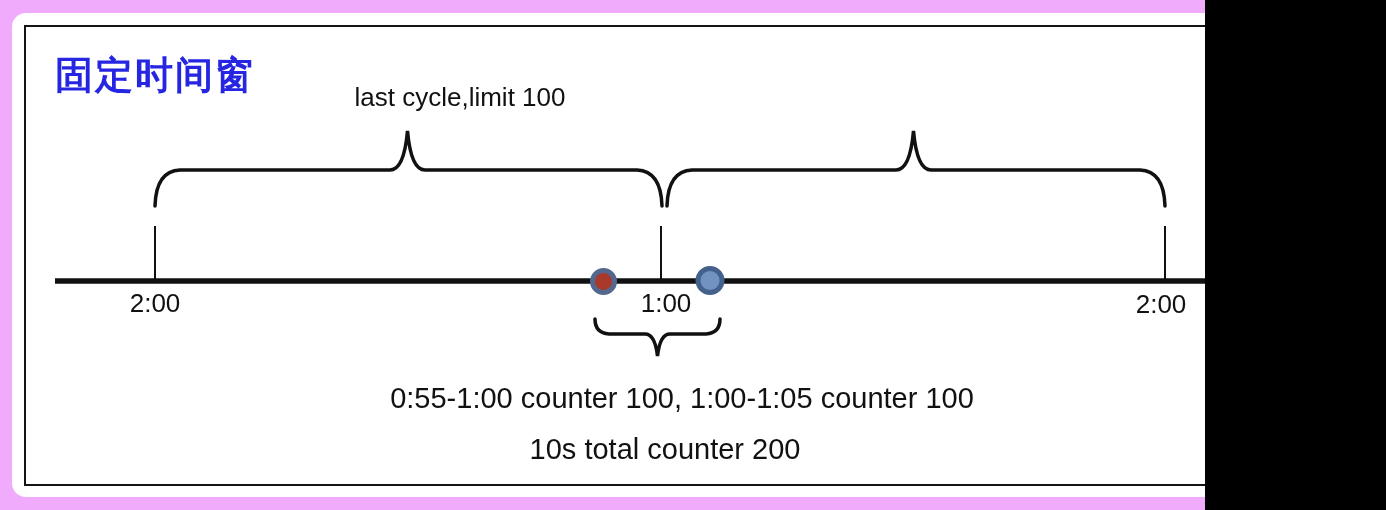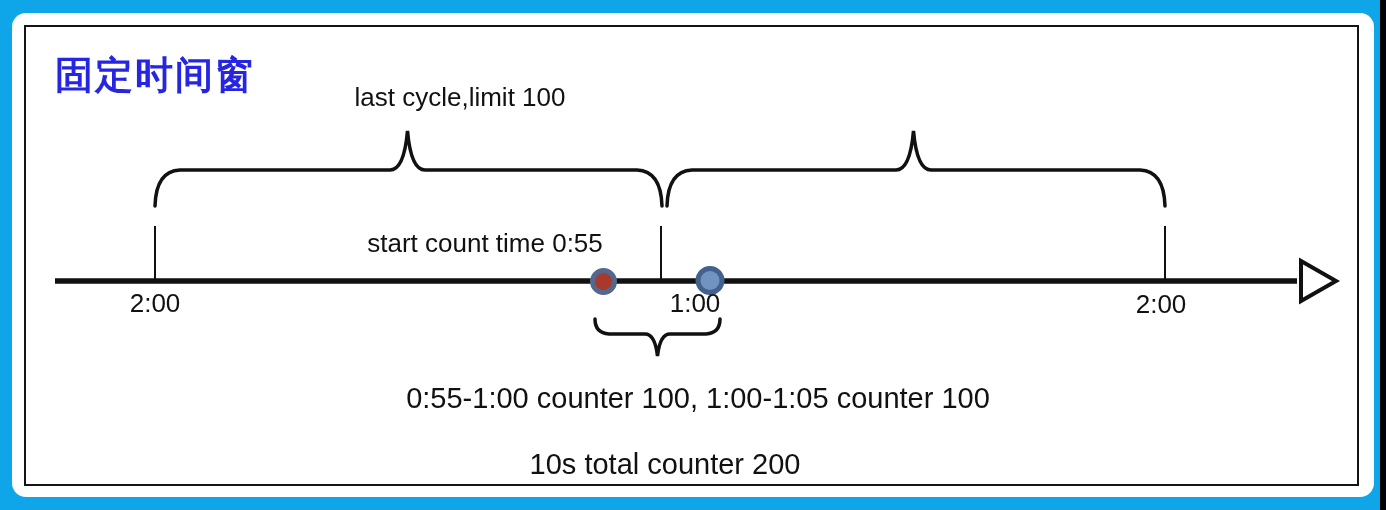--- a/index.html
+++ b/index.html
@@ -1,17 +1,17 @@
 <!DOCTYPE html>
 <html><head>
 <meta charset="utf-8">
 <style>
   html,body{margin:0;padding:0;background:#000;}
   .canvas{
-    position:relative;width:1380px;height:510px;background:#0ea5e9;overflow:hidden;
+    position:relative;width:1205px;height:510px;background:#f0abfc;overflow:hidden;
     font-family:"Liberation Sans",sans-serif;
   }
   .frame{
     position:absolute;left:12px;top:13px;width:1362px;height:484px;
     background:#ffffff;border-radius:14px;
   }
   .content{
     position:absolute;left:24px;top:25px;width:1335px;height:461px;
     border:2px solid #141414;background:#ffffff;box-sizing:border-box;
   }
@@ -25,28 +25,28 @@
   }
   .last-cycle{left:460px;top:82px;}
   .current-cycle{left:900px;top:82px;}
   .start-count{left:485px;top:228px;}
   .current-time{left:786px;top:228px;}
   .tick-label{
     position:absolute;font-size:26px;color:#111;transform:translateX(-50%);
     white-space:nowrap;
   }
   .t000{left:155px;top:288px;}
-  .t100{left:666px;top:288px;margin-left:29px;}
+  .t100{left:666px;top:288px;}
   .t200{left:1161px;top:289px;}
   .sum{
     position:absolute;color:#111;font-size:29px;transform:translateX(-50%);
     white-space:nowrap;
   }
-  .sum1{left:682px;top:382px;margin-left:16px;}
-  .sum2{left:665px;top:448px;}
+  .sum1{left:682px;top:382px;}
+  .sum2{left:665px;top:433px;}
   svg.overlay{position:absolute;left:0;top:0;display:block;}
 </style>
 </head>
 <body>
 
 <div class="canvas">
   <div class="frame"></div>
   <div class="content"></div>
 
   <svg class="overlay" width="1386" height="510" viewBox="0 0 1386 510">
@@ -66,21 +66,20 @@
     <path d="M 595 319 Q 595 333 609 334 L 645 334 Q 655 334 657.5 356 Q 660 334 670 334 L 706 334 Q 720 333 720 319" fill="none" stroke="#111" stroke-width="3.5" stroke-linecap="round"></path>
 
     <circle cx="603.5" cy="281.5" r="11" stroke-width="5" stroke="#54688e" fill="#a9392b"></circle>
     <circle cx="710" cy="280.5" r="12" stroke-width="5" stroke="#44618c" fill="#7193c2"></circle>
   </svg>
 
   <div class="title">固定时间窗</div>
 
   <div class="lbl last-cycle">last cycle,limit 100</div>
 
-  <div class="lbl start-count">start count time 0:55</div>
 
   <div class="tick-label t000">2:00</div>
   <div class="tick-label t100">1:00</div>
   <div class="tick-label t200">2:00</div>
 
   <div class="sum sum1">0:55-1:00 counter 100, 1:00-1:05 counter 100</div>
   <div class="sum sum2">10s total counter 200</div>
 </div>
 
 </body></html>

